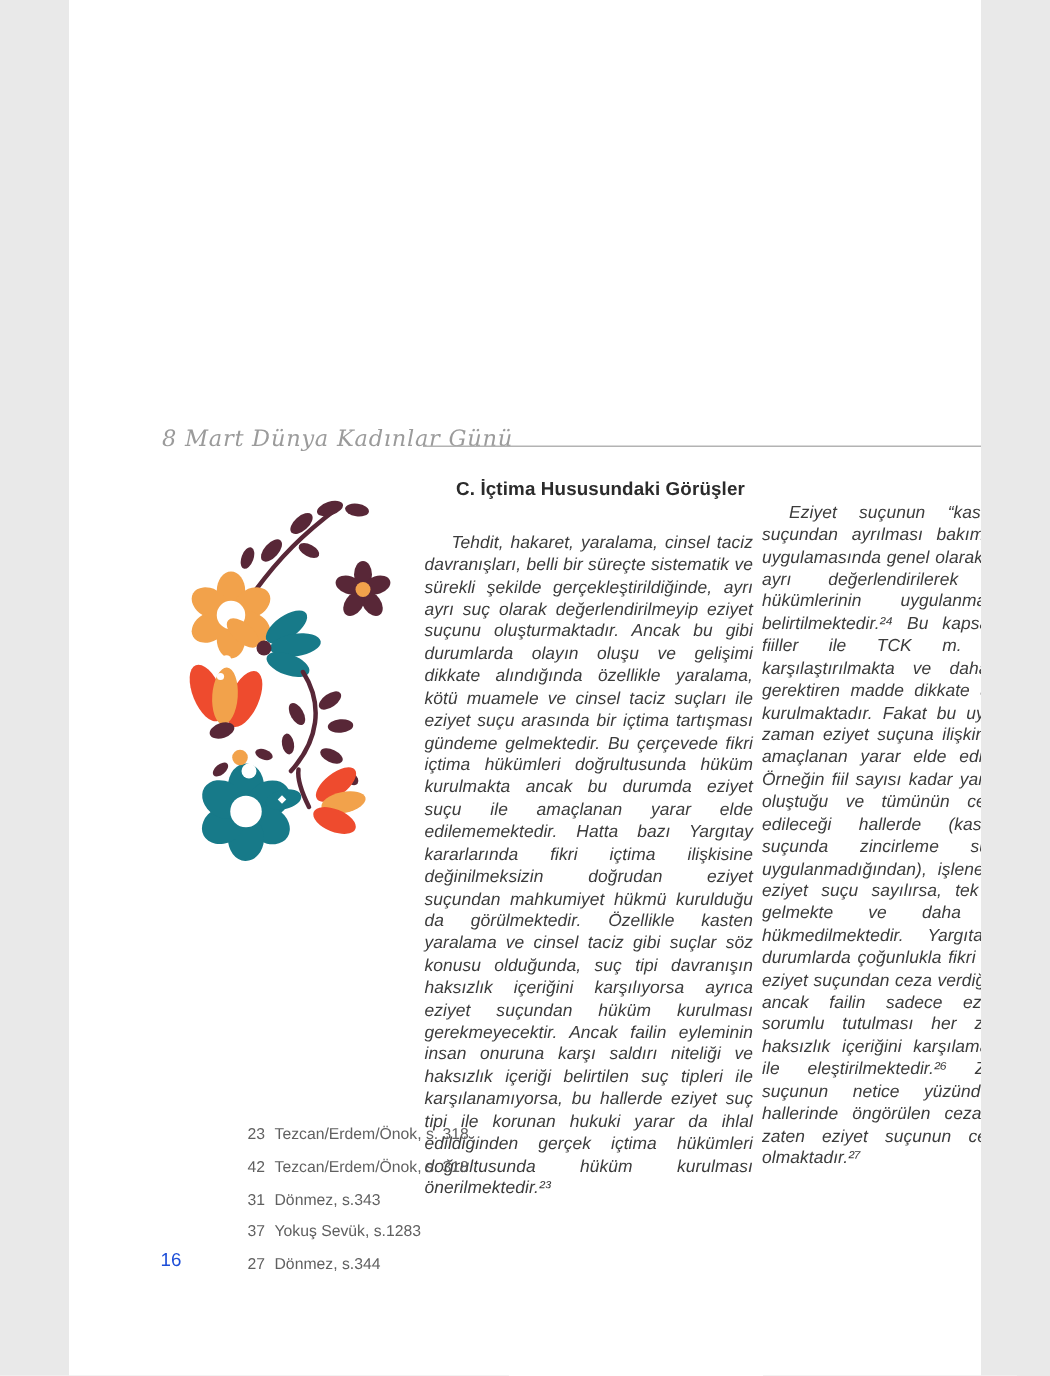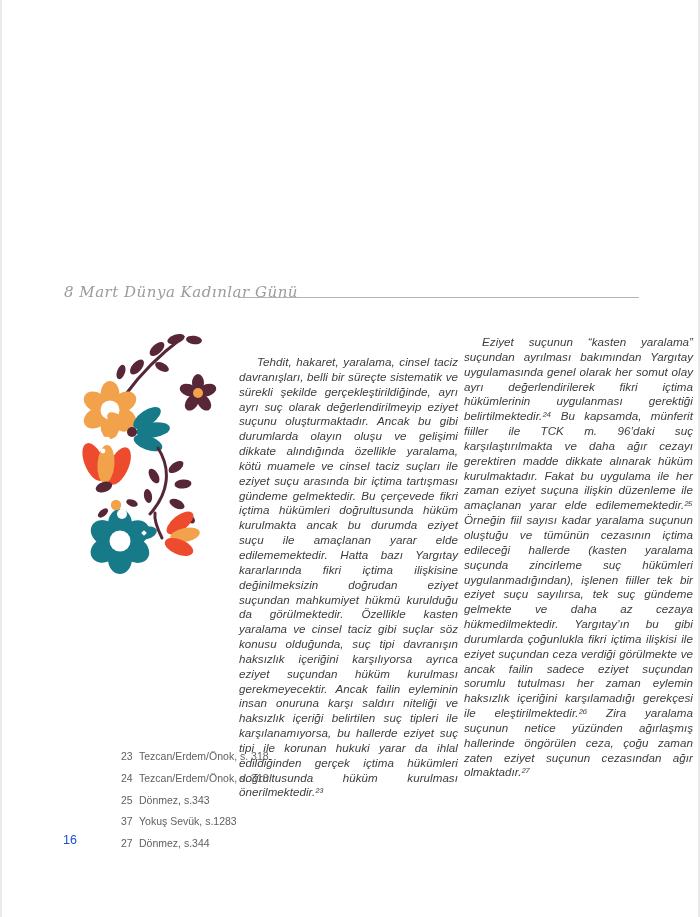--- a/index.html
+++ b/index.html
@@ -1,18 +1,18 @@
 <!DOCTYPE html>
 <html style="--orange: #F2A24B; --red_orange: #EE4B2E; --teal: #177A89; --plum: #582737;"><head>
 <meta charset="utf-8">
 <style>
   html,body{margin:0;padding:0;background:#e9e9e9;}
   .page{
     position:relative;
-    width:696px;height:917px;
+    width:608px;height:917px;
     margin:0 auto;
     background:#ffffff;
     font-family:"Liberation Sans", sans-serif;
     overflow:hidden;
   }
   .running-header{
     position:absolute;left:62px;top:283px;
     font-family:"DejaVu Serif", serif;
     font-style:italic;
     font-size:15px;
@@ -154,35 +154,36 @@
     </g>
 
     <g>
       <path class="s-plum" d="M104,212 C99,202 96,194 97,187"></path>
       <ellipse class="f-red" cx="0" cy="0" rx="16" ry="7.5" transform="translate(122,197) rotate(-38)"></ellipse>
       <ellipse class="f-orange" cx="0" cy="0" rx="15" ry="7" transform="translate(127,209) rotate(-12)"></ellipse>
       <ellipse class="f-red" cx="0" cy="0" rx="15" ry="7.5" transform="translate(121,221) rotate(22)"></ellipse>
     </g>
   </svg>
 
+  <div class="section-heading">C. İçtima Hususundaki Görüşler</div>
 
   <div class="col col-left">Tehdit, hakaret, yaralama, cinsel taciz davranışları, belli bir süreçte sistematik ve sürekli şekilde gerçekleştirildiğinde, ayrı ayrı suç olarak değerlendirilmeyip eziyet suçunu oluşturmaktadır. Ancak bu gibi durumlarda olayın oluşu ve gelişimi dikkate alındığında özellikle yaralama, kötü muamele ve cinsel taciz suçları ile eziyet suçu arasında bir içtima tartışması gündeme gelmektedir. Bu çerçevede fikri içtima hükümleri doğrultusunda hüküm kurulmakta ancak bu durumda eziyet suçu ile amaçlanan yarar elde edilememektedir. Hatta bazı Yargıtay kararlarında fikri içtima ilişkisine değinilmeksizin doğrudan eziyet suçundan mahkumiyet hükmü kurulduğu da görülmektedir. Özellikle kasten yaralama ve cinsel taciz gibi suçlar söz konusu olduğunda, suç tipi davranışın haksızlık içeriğini karşılıyorsa ayrıca eziyet suçundan hüküm kurulması gerekmeyecektir. Ancak failin eyleminin insan onuruna karşı saldırı niteliği ve haksızlık içeriği belirtilen suç tipleri ile karşılanamıyorsa, bu hallerde eziyet suç tipi ile korunan hukuki yarar da ihlal edildiğinden gerçek içtima hükümleri doğrultusunda hüküm kurulması önerilmektedir.²³</div>
   <div class="col col-right">Eziyet suçunun “kasten yaralama” suçundan ayrılması bakımından Yargıtay uygulamasında genel olarak her somut olay ayrı değerlendirilerek fikri içtima hükümlerinin uygulanması gerektiği belirtilmektedir.²⁴  Bu kapsamda, münferit fiiller ile TCK m. 96’daki suç karşılaştırılmakta ve daha ağır cezayı gerektiren madde dikkate alınarak hüküm kurulmaktadır. Fakat bu uygulama ile her zaman eziyet suçuna ilişkin düzenleme ile amaçlanan yarar elde edilememektedir.²⁵ Örneğin fiil sayısı kadar yaralama suçunun oluştuğu ve tümünün cezasının içtima edileceği hallerde (kasten yaralama suçunda zincirleme suç hükümleri uygulanmadığından), işlenen fiiller tek bir eziyet suçu sayılırsa, tek suç gündeme gelmekte ve daha az cezaya hükmedilmektedir. Yargıtay’ın bu gibi durumlarda çoğunlukla fikri içtima ilişkisi ile eziyet suçundan ceza verdiği görülmekte ve ancak failin sadece eziyet suçundan sorumlu tutulması her zaman eylemin haksızlık içeriğini karşılamadığı gerekçesi ile eleştirilmektedir.²⁶ Zira yaralama suçunun netice yüzünden ağırlaşmış hallerinde öngörülen ceza, çoğu zaman zaten eziyet suçunun cezasından ağır olmaktadır.²⁷</div>
 
   <div class="footnotes">
     <div class="footnote-row">
       <span class="footnote-num">23</span>
       <span class="footnote-text">Tezcan/Erdem/Önok, s. 318</span>
     </div>
     <div class="footnote-row">
-      <span class="footnote-num">24</span>
+      <span class="footnote-num">42</span>
       <span class="footnote-text">Tezcan/Erdem/Önok, s. 318</span>
     </div>
     <div class="footnote-row">
-      <span class="footnote-num">25</span>
+      <span class="footnote-num">31</span>
       <span class="footnote-text">Dönmez, s.343</span>
     </div>
     <div class="footnote-row">
       <span class="footnote-num">37</span>
       <span class="footnote-text">Yokuş Sevük, s.1283</span>
     </div>
     <div class="footnote-row">
       <span class="footnote-num">27</span>
       <span class="footnote-text">Dönmez, s.344</span>
     </div>

